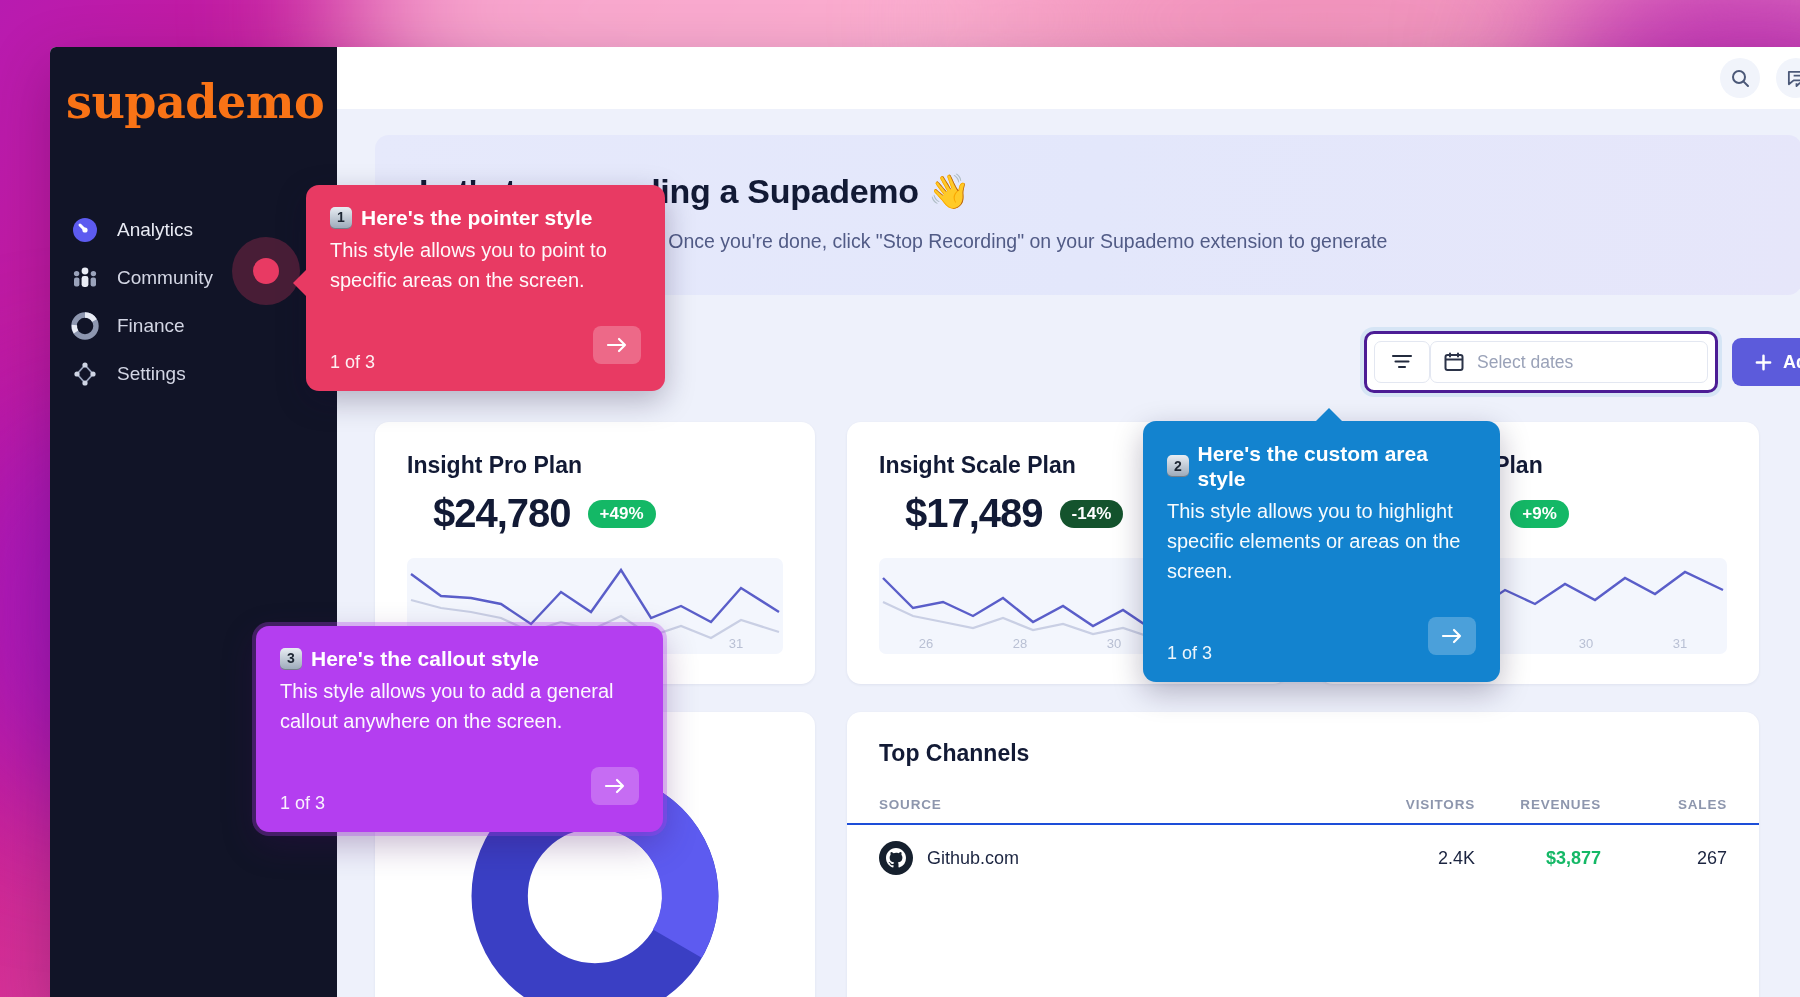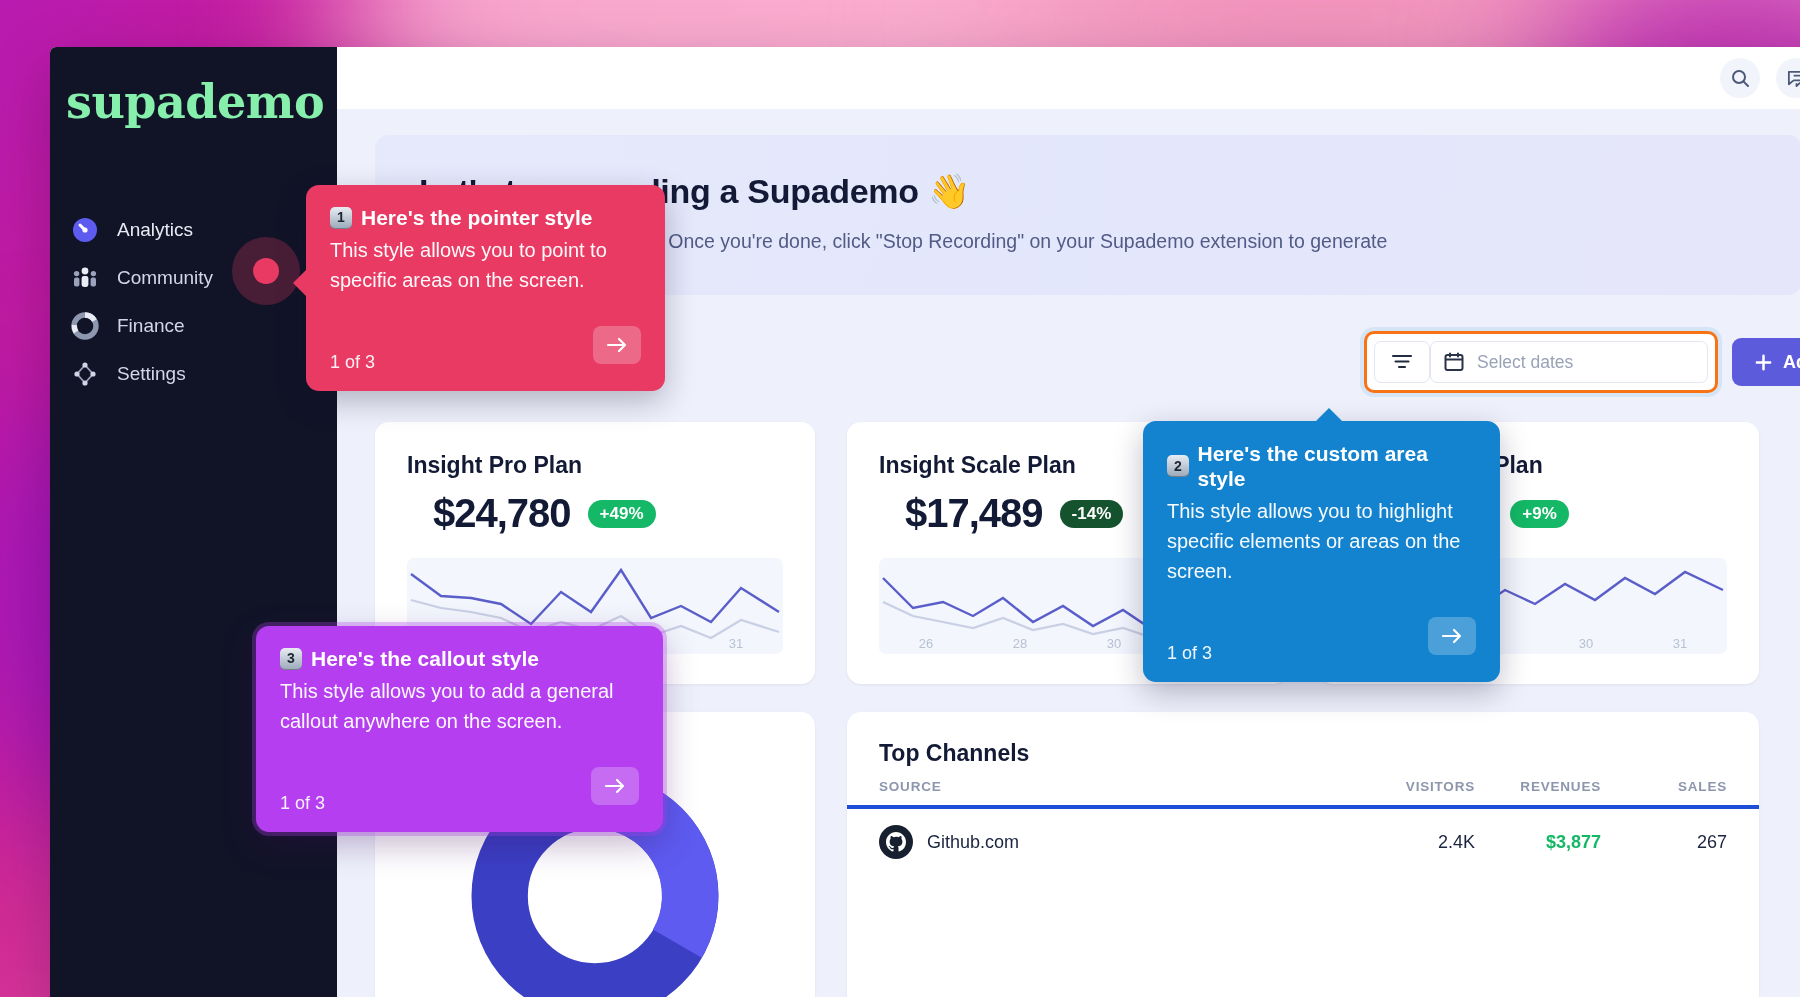--- a/index.html
+++ b/index.html
@@ -34,21 +34,21 @@
   }
 
   
   .sidebar {
     width: 287px; flex: 0 0 287px;
     background: #111427;
     padding: 30px 0 0 0;
     position: relative;
   }
   .brand {
-    color: #86efac; font-family: "DejaVu Serif", serif;
+    color: #f97316; font-family: "DejaVu Serif", serif;
     font-size: 46px; font-weight: 700; letter-spacing: -.5px;
     padding: 0 0 0 16px; line-height: 1.1;
   }
   .nav { margin-top: 78px; }
   .nav-item {
     display: flex; align-items: center; gap: 17px;
     padding: 9px 0 9px 20px; cursor: pointer;
   }
   .nav-item .label { color: #d3d6e4; font-size: 19px; }
   .nav-item.active .label { color: #e9ebf4; }
@@ -84,21 +84,21 @@
     white-space: nowrap;
   }
 
   
   .toolbar {
     position: absolute; right: 0px; top: 284px;
     display: flex; align-items: center; gap: 14px;
   }
   .pick-group {
     display: flex; align-items: center; 
-    background: #fff; border: 3px solid #f97316; border-radius: 10px;
+    background: #fff; border: 3px solid #4c1d95; border-radius: 10px;
     padding: 7px; box-shadow: 0 0 0 4px rgba(105,177,224,.18);
   }
   .filter-btn {
     width: 56px; height: 42px; border-radius: 7px; background: #fff;
     border: 1px solid #e3e7f1; display: flex; align-items: center; justify-content: center;
     cursor: pointer;
   }
   .date-field {
     display: flex; align-items: center; gap: 12px;
     width: 278px; height: 42px; border-radius: 7px;
@@ -133,22 +133,22 @@
     font-size: 13px; color: #b9c0d4;
   }
 
   
   .lower { position: absolute; left: 38px; top: 665px; display: flex; gap: 32px; }
   .panel { background: #fff; border-radius: 14px; box-shadow: 0 1px 3px rgba(30,40,90,.07); overflow: hidden; }
   .panel-donut { width: 440px; height: 330px; padding: 28px 32px; }
   .panel-table { width: 912px; height: 330px; padding: 28px 0 0 0; }
   .panel-table h3 { font-size: 23px; font-weight: 600; color: #121a35; padding: 0 32px; }
   .tbl-head {
-    display: flex; margin-top: 12px; padding: 0 32px 11px 32px;
-    border-bottom: 4px solid #1d4ed8;
+    display: flex; margin-top: 30px; padding: 0 32px 11px 32px;
+    border-bottom: 2px solid #1d4ed8;
     font-size: 13.5px; font-weight: 700; letter-spacing: .8px; color: #8d96ad;
   }
   .th-source { flex: 1; }
   .th-n { width: 126px; text-align: right; }
   .tbl-row { display: flex; align-items: center; padding: 16px 32px 0 32px; font-size: 18px; color: #1b2440; }
   .src { flex: 1; display: flex; align-items: center; gap: 14px; }
   .src-avatar { width: 34px; height: 34px; border-radius: 50%; background: #16202e;
                 display: flex; align-items: center; justify-content: center; }
   .cell-n { width: 126px; text-align: right; }
   .cell-rev { color: #14b866; font-weight: 600; }

